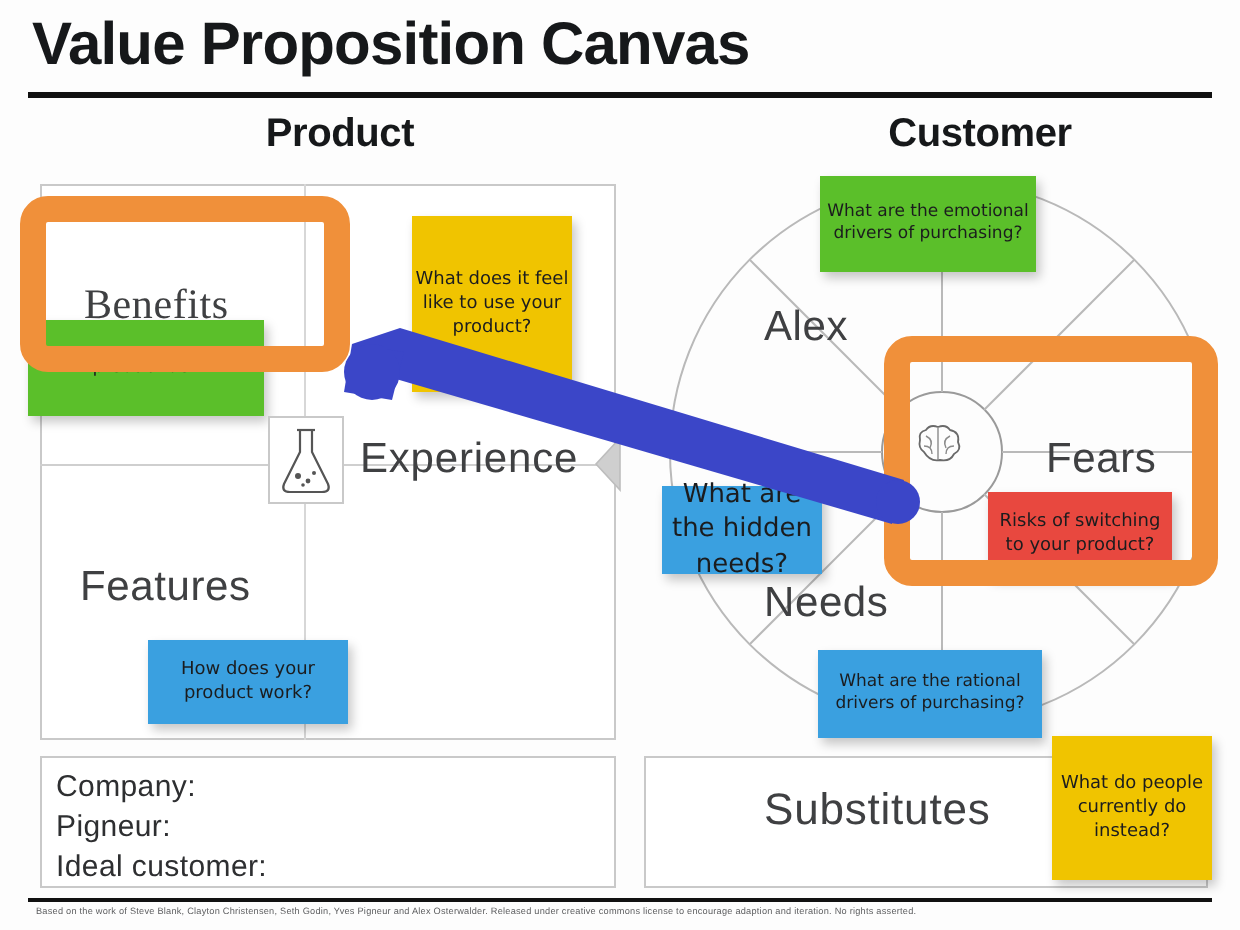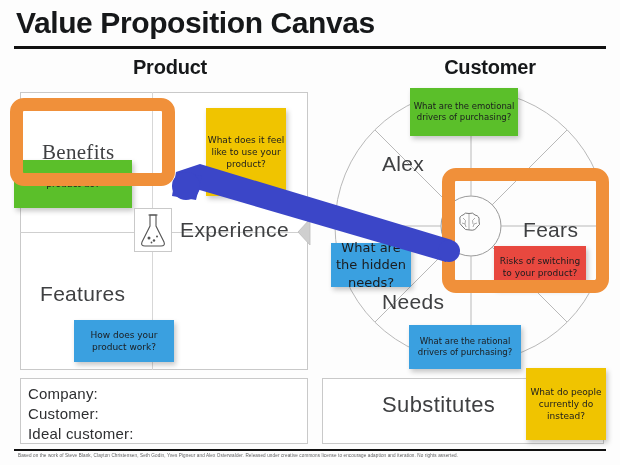--- a/index.html
+++ b/index.html
@@ -186,21 +186,21 @@
   <div class="circ-label" id="label-needs">Needs</div>
   <div class="circ-label" id="label-fears">Fears</div>
 
   <div class="note" id="note-green-emotional">What are the emotional drivers of purchasing?</div>
   <div class="note" id="note-blue-hidden">What are the hidden needs?</div>
   <div class="note" id="note-blue-rational">What are the rational drivers of purchasing?</div>
   <div class="note" id="note-red-risks">Risks of switching to your product?</div>
 
   <div id="form-box"></div>
   <div class="form-line" id="form-company">Company:</div>
-  <div class="form-line" id="form-product">Customer:</div>
+  <div class="form-line" id="form-product">Pigneur:</div>
   <div class="form-line" id="form-ideal">Ideal customer:</div>
 
   <div id="subs-box"></div>
   <div id="label-substitutes">Substitutes</div>
   <div class="note" id="note-yellow-substitutes">What do people currently do instead?</div>
 
   <div class="hl" id="hl-benefits"></div>
   <div class="hl" id="hl-fears"></div>
 
   <div id="arrow-layer">

